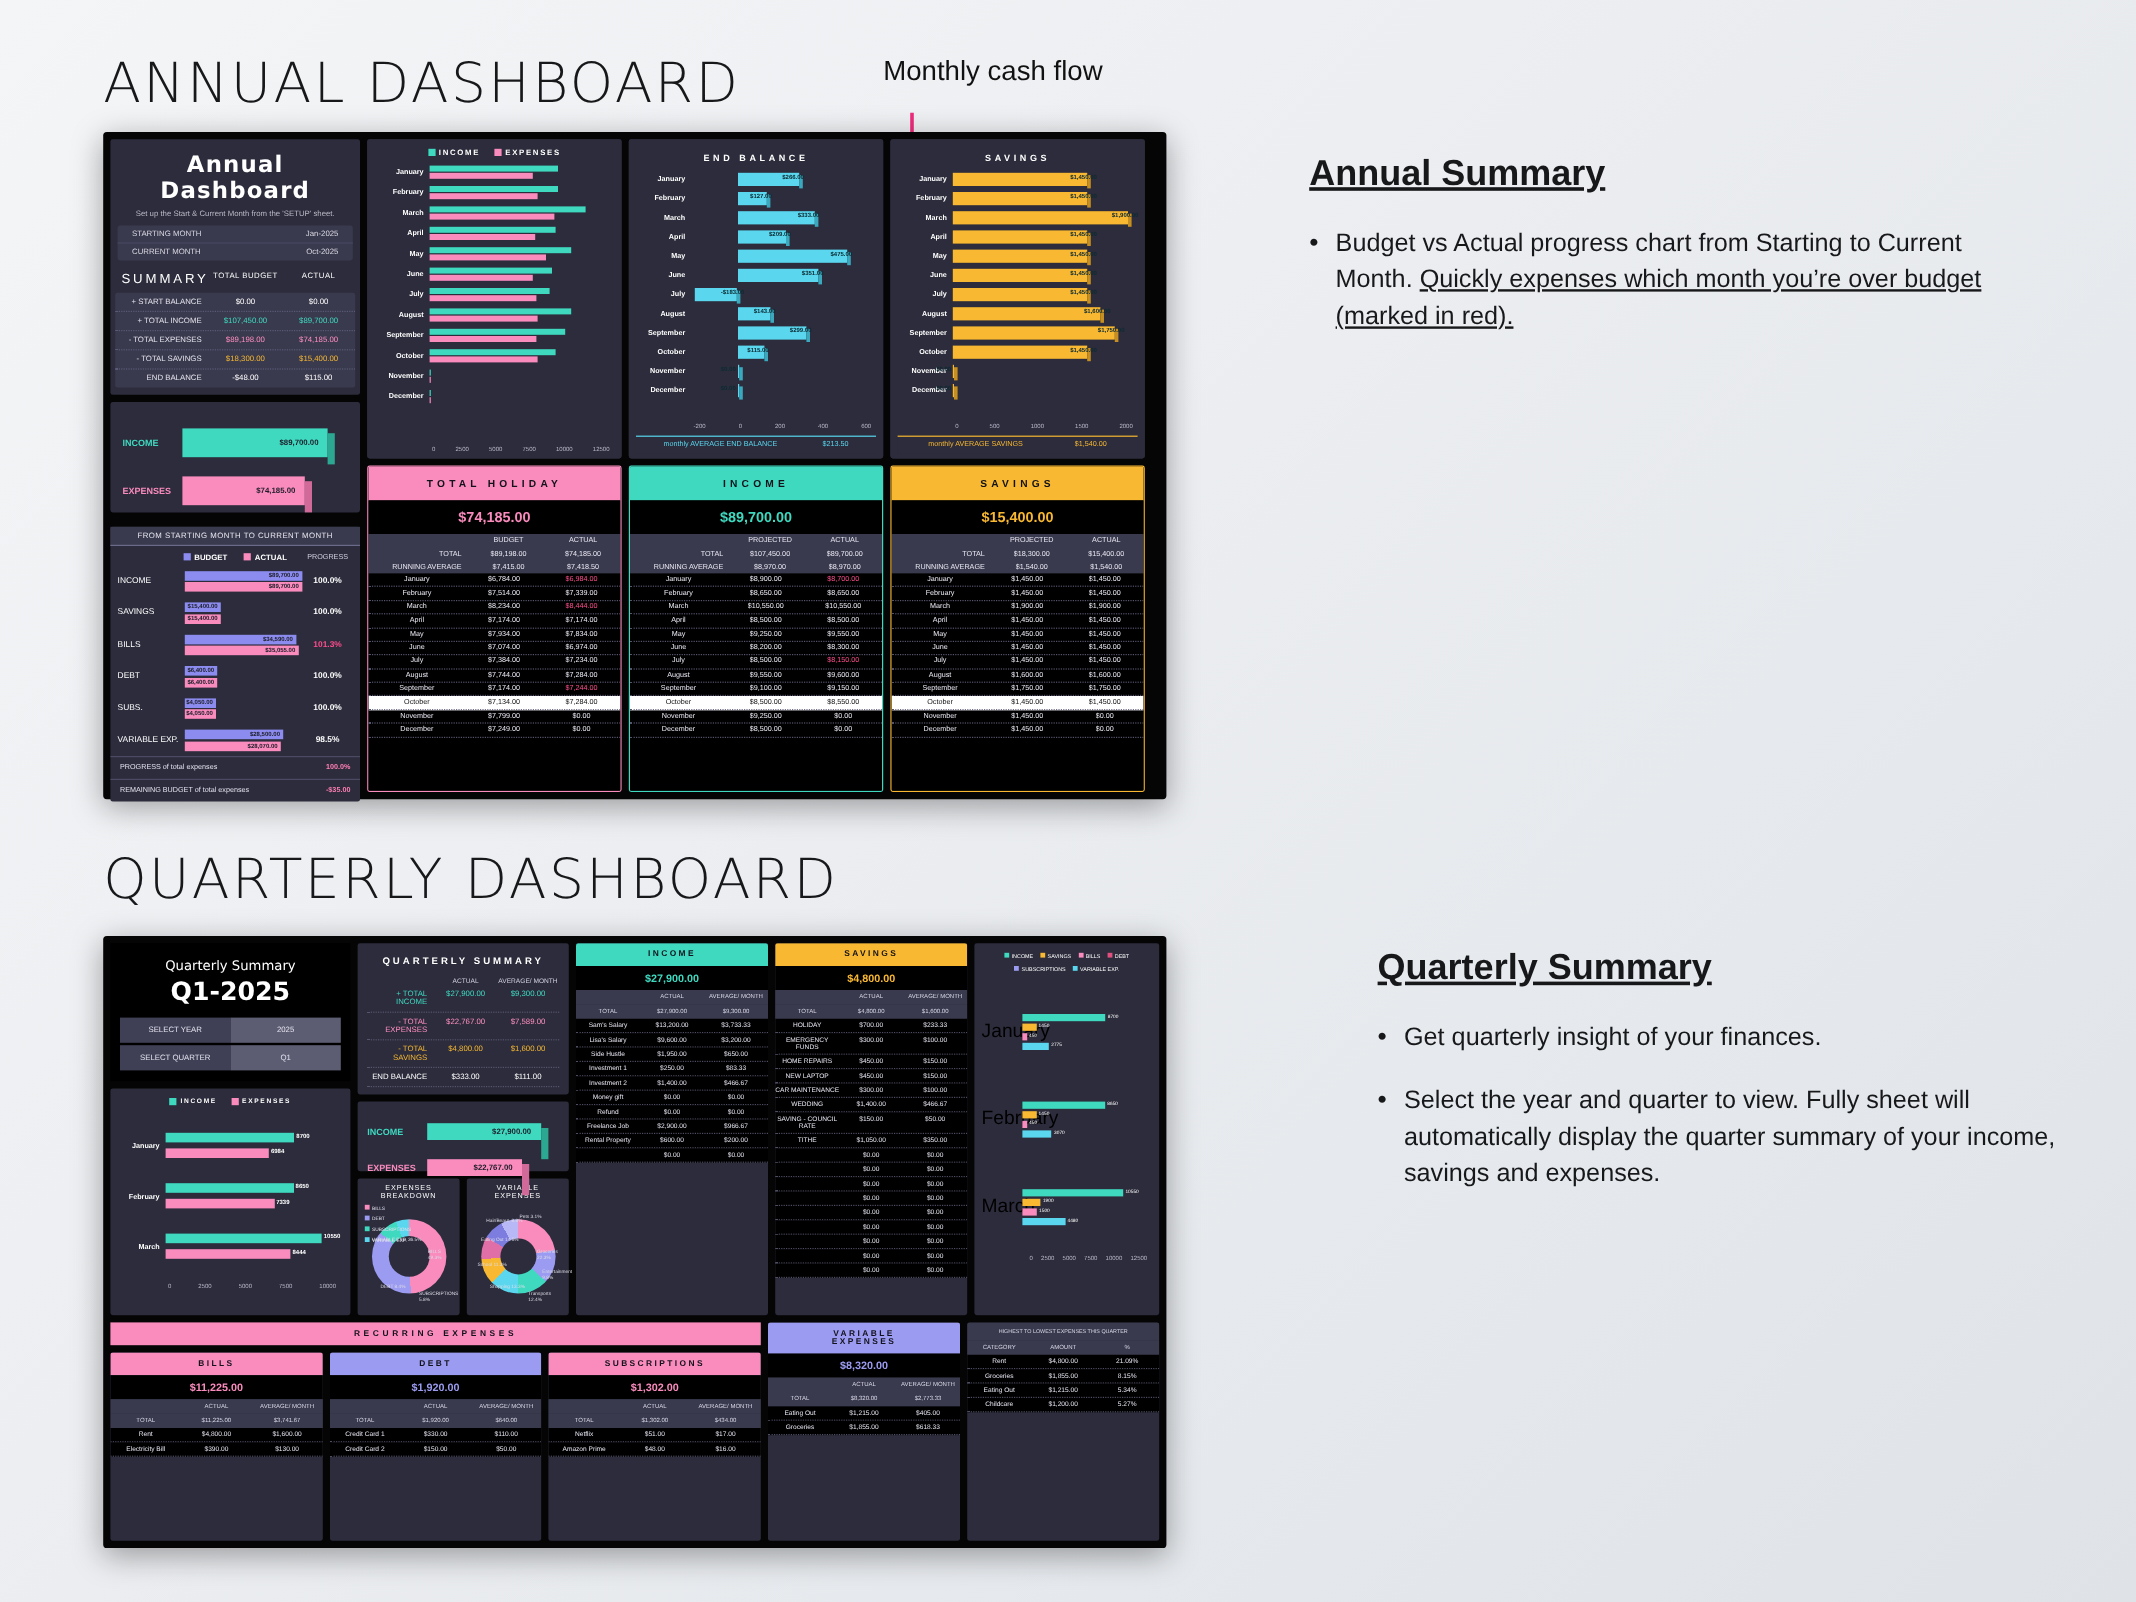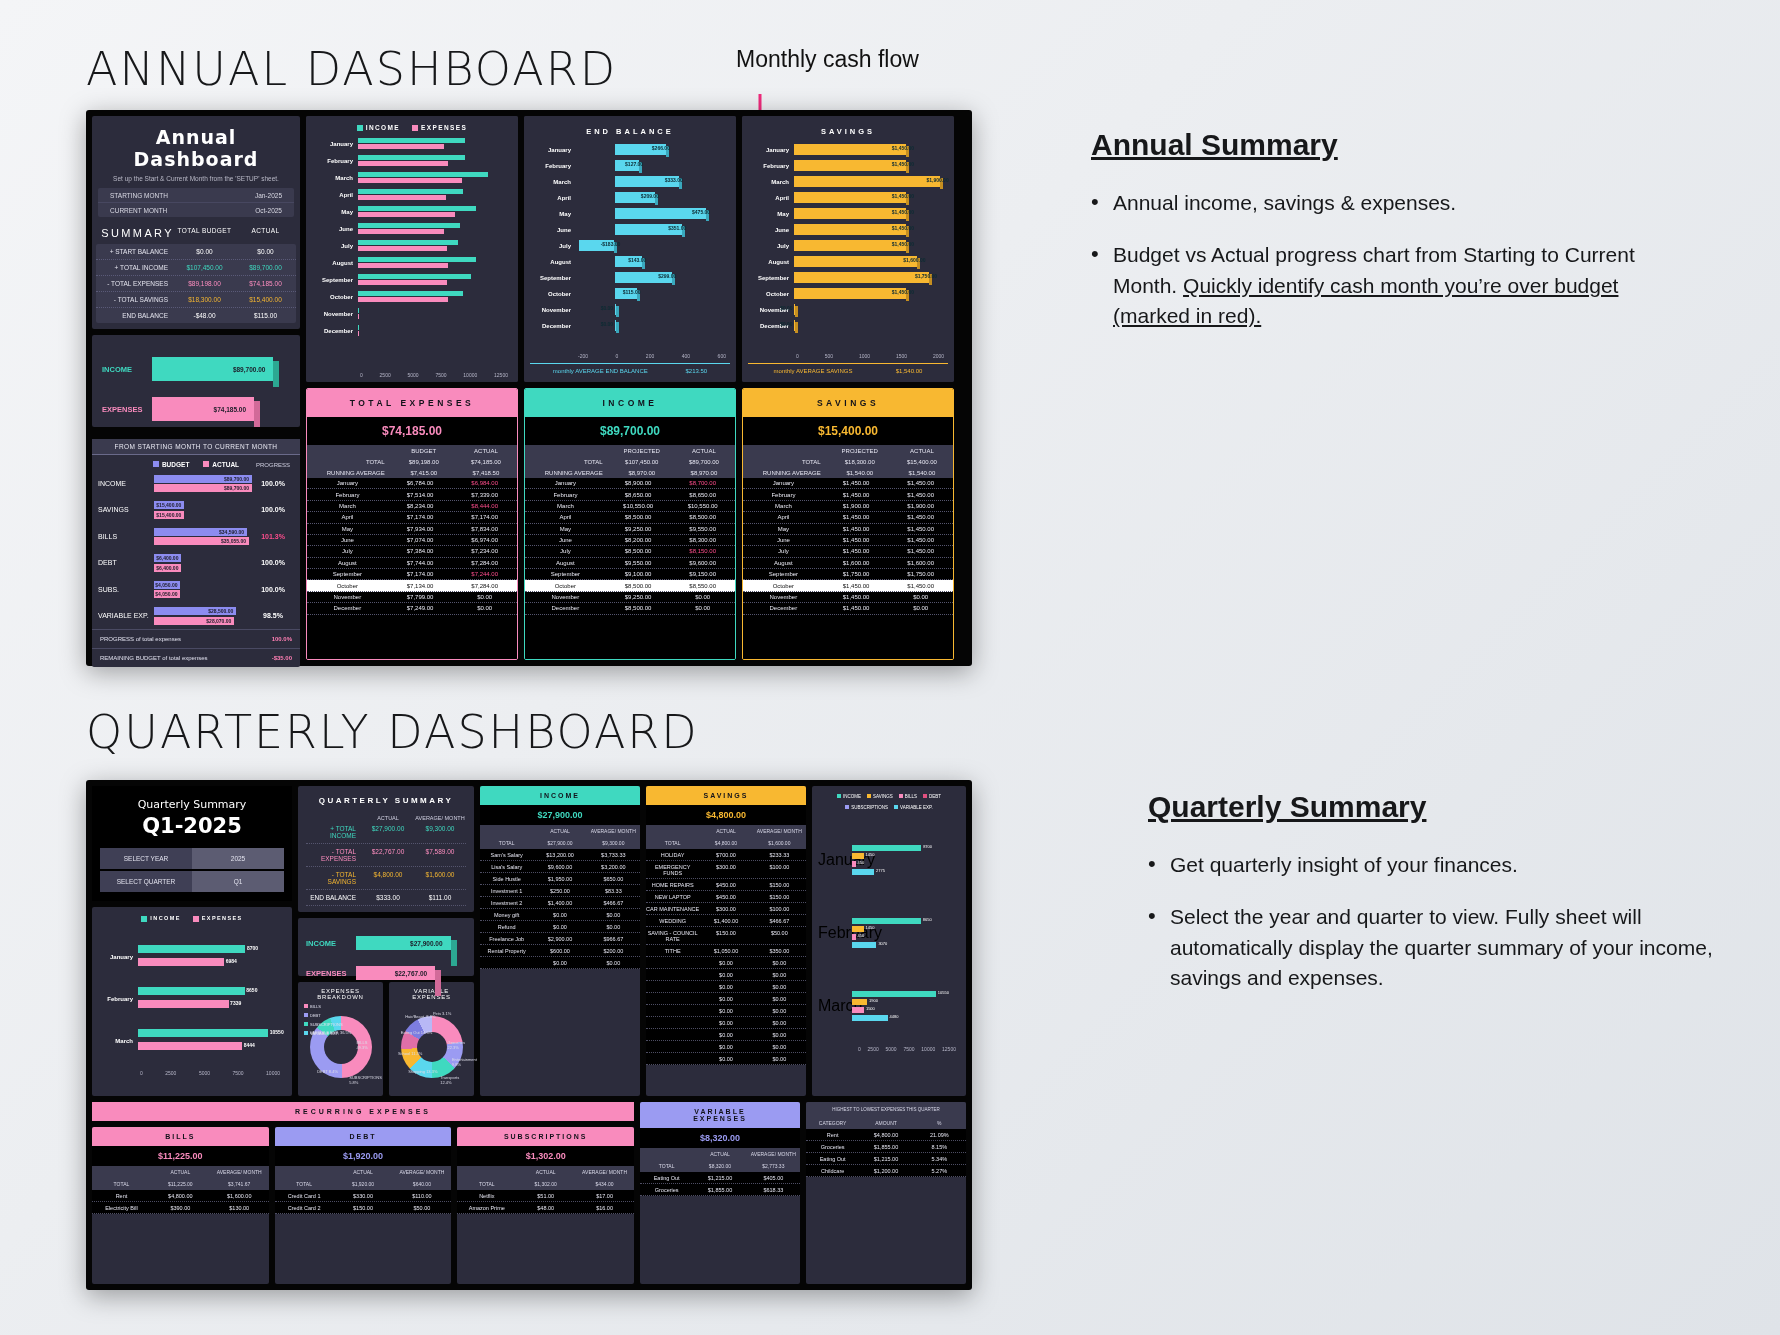--- a/index.html
+++ b/index.html
@@ -399,21 +399,21 @@
             <span>0</span>
             <span>2500</span>
             <span>5000</span>
             <span>7500</span>
             <span>10000</span>
             <span>12500</span>
           </div>
       </div>
     </div>
     <div class="dt" style="flex: 1 1 0%; border: 1px solid rgb(249, 139, 189);">
-      <div class="dt-hd" id="exp-hd" style="background: rgb(249, 139, 189);">TOTAL EXPENSES</div>
+      <div class="dt-hd" id="exp-hd" style="background: rgb(249, 139, 189);">TOTAL HOLIDAY</div>
       <div class="dt-tot" id="exp-tot" style="color: rgb(249, 139, 189);">$74,185.00</div>
       <div class="dt-sub">
         <div class="r">
             <span></span>
             <span>BUDGET</span>
             <span>ACTUAL</span>
           </div>
         <div class="r">
             <span>TOTAL</span>
             <span>$89,198.00</span>
@@ -863,22 +863,21 @@
             <span class="">$0.00</span>
           </div>
         </div>
     </div>
   </div>
 </div>
 
 <div class="copy" style="left:1091px;top:128px;width:580px">
   <h2>Annual Summary</h2>
   <ul id="annual-bullets">
-      <li>Annual income, savings &amp; expenses.</li>
-      <li>Budget vs Actual progress chart from Starting to Current Month. <span class="u">Quickly identify cash month you’re over budget (marked in red).</span></li>
+      <li>Budget vs Actual progress chart from Starting to Current Month. <span class="u">Quickly expenses which month you’re over budget (marked in red).</span></li>
     </ul>
 </div>
 
 <div id="quarterly-board">
   <div class="q-top">
 
     <div class="col" style="width:200px">
       <div class="panel-b" style="height:115px">
         <div class="qs-ttl">Quarterly Summary</div>
         <div class="qs-big">Q1-2025</div>

